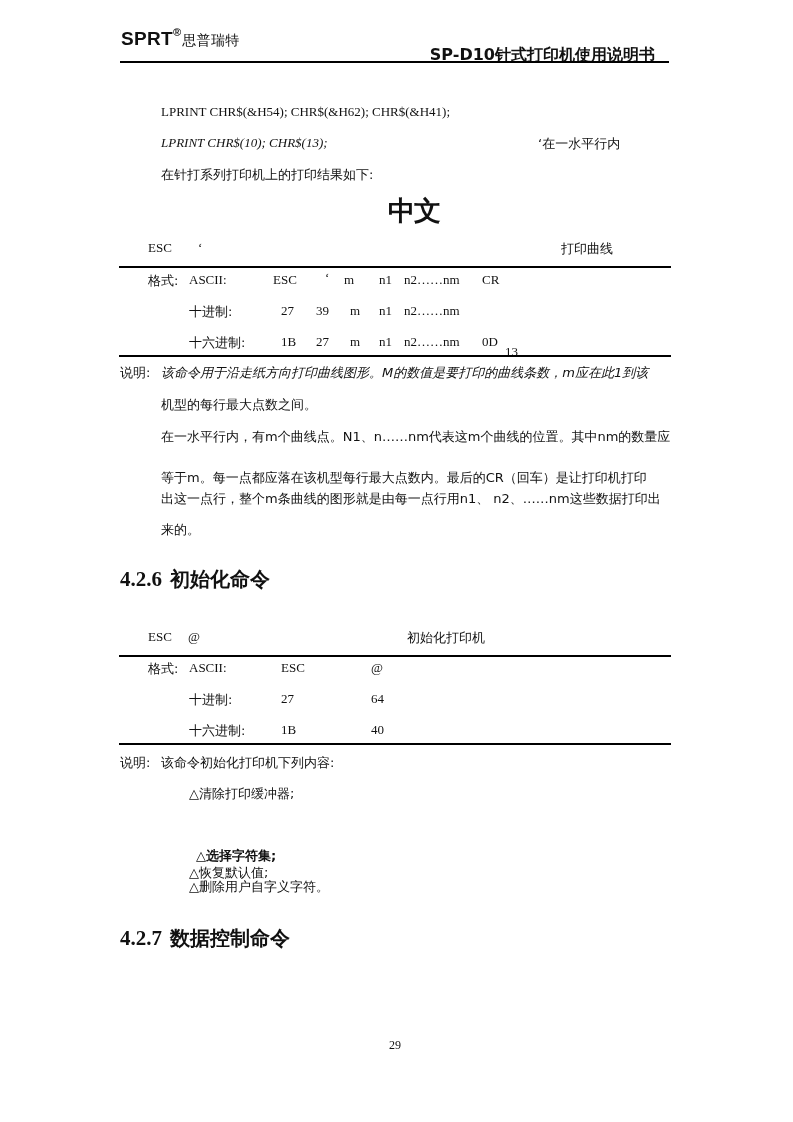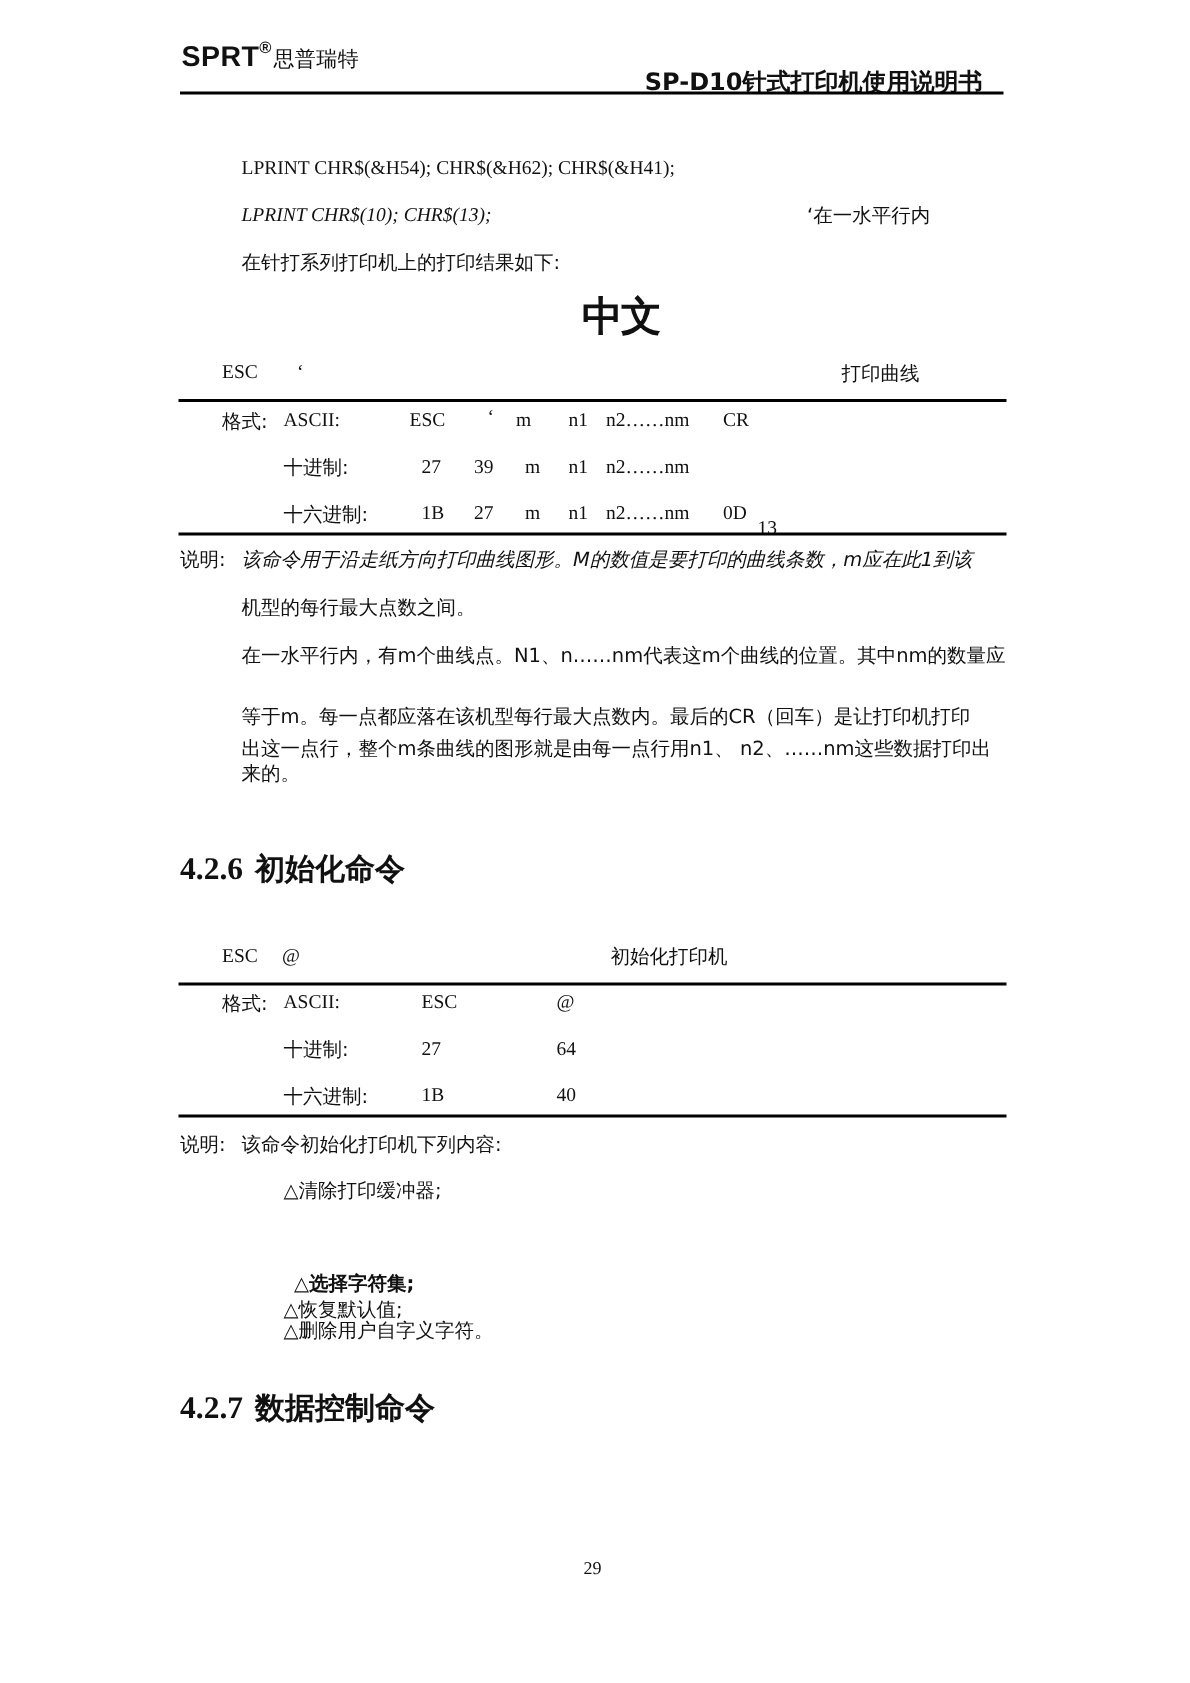--- a/index.html
+++ b/index.html
@@ -72,21 +72,21 @@
   <div class="abs mono" style="left:482px; top:334px;">0D</div>
 
   <div class="rule" style="left:119px; top:355px; width:552px;"></div>
 
   <div class="abs cn" style="left:120px; top:364px;">说明:</div>
   <div class="abs cn" style="left:161px; top:364px;font-style:italic;">该命令用于沿走纸方向打印曲线图形。M的数值是要打印的曲线条数，m应在此1到该</div>
   <div class="abs cn" style="left:161px; top:396px;">机型的每行最大点数之间。</div>
   <div class="abs cn" style="left:161px; top:428px;">在一水平行内，有m个曲线点。N1、n……nm代表这m个曲线的位置。其中nm的数量应</div>
   <div class="abs cn" style="left:161px; top:469px;text-align:right;">等于m。每一点都应落在该机型每行最大点数内。最后的CR（回车）是让打印机打印</div>
   <div class="abs cn" style="left:161px; top:490px;">出这一点行，整个m条曲线的图形就是由每一点行用n1、 n2、……nm这些数据打印出</div>
-  <div class="abs cn" style="left:161px; top:507px;">来的。</div>
+  <div class="abs cn" style="left:161px; top:521px;">来的。</div>
 </div>
 
 <div class="abs heading" style="left:120px; top:566px;"><span>4.2.6</span><span class="cnh">初始化命令</span></div>
 
 <div>
   <div class="abs mono" style="left:148px; top:629px;">ESC</div>
   <div class="abs mono" style="left:188px; top:629px;">@</div>
   <div class="abs cn" style="left:407px; top:629px;">初始化打印机</div>
   <div class="rule" style="left:119px; top:655px; width:552px;"></div>
 

